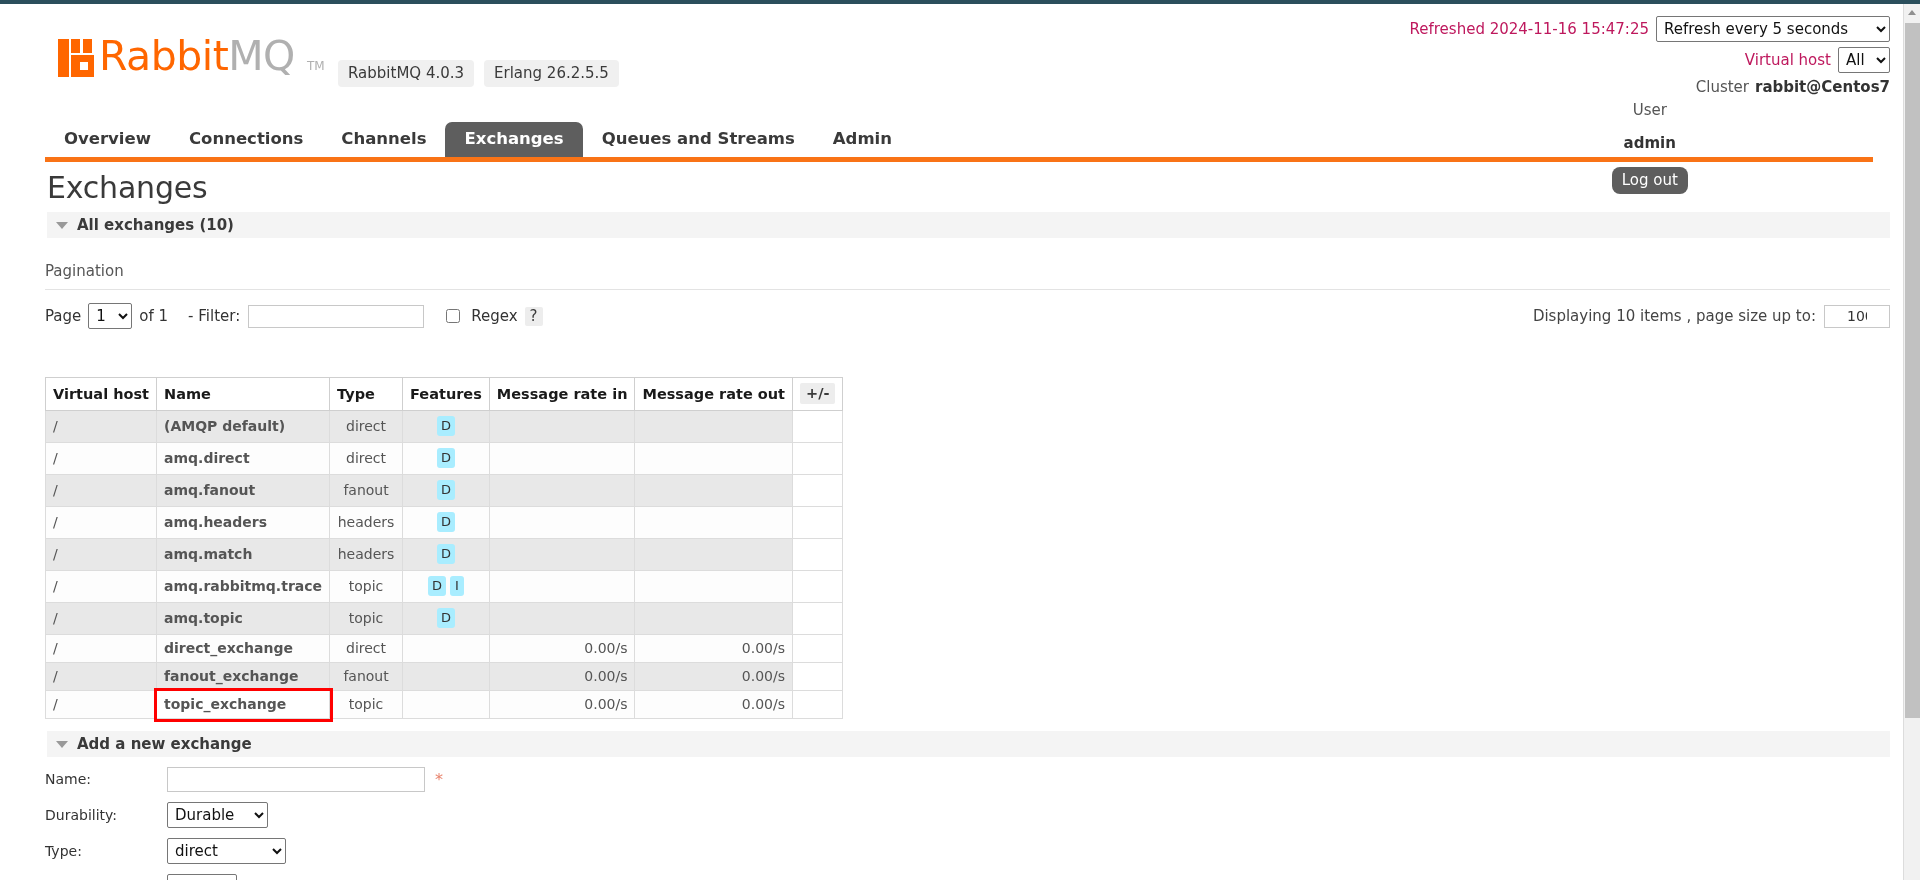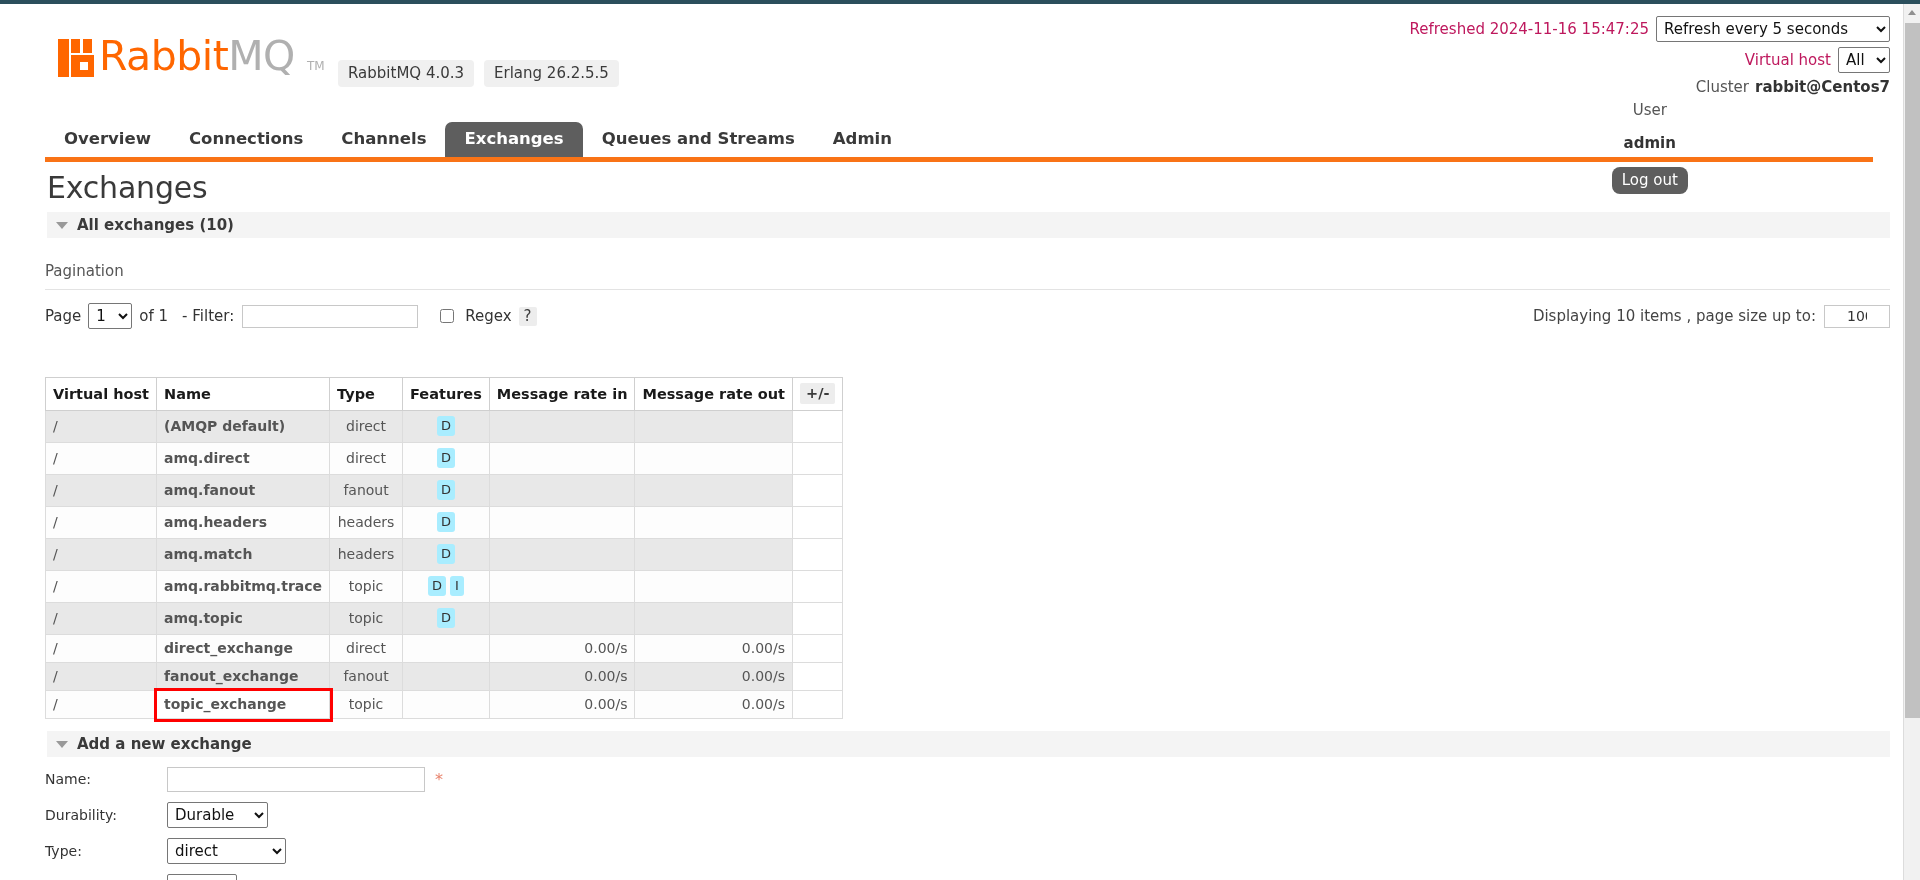--- a/index.html
+++ b/index.html
@@ -268,21 +268,21 @@
     top: 297px;
     left: 45px;
     right: 11px;
     height: 30px;
     display: flex;
     align-items: center;
     font-size: 15px;
     color: #333;
   }
   #page-select { width: 44px; margin: 0 7px; }
-  .of-text { margin-right: 14px; color: #333; }
+  .of-text { margin-right: 20px; color: #333; }
   .filter-label { margin-right: 8px; color: #333; }
   #filter-input {
     width: 176px;
     height: 23px;
     border: 1px solid #c8c8c8;
     background: #fff;
     font-family: "DejaVu Sans", "Liberation Sans", sans-serif;
     font-size: 14px;
     padding: 2px 4px;
   }

